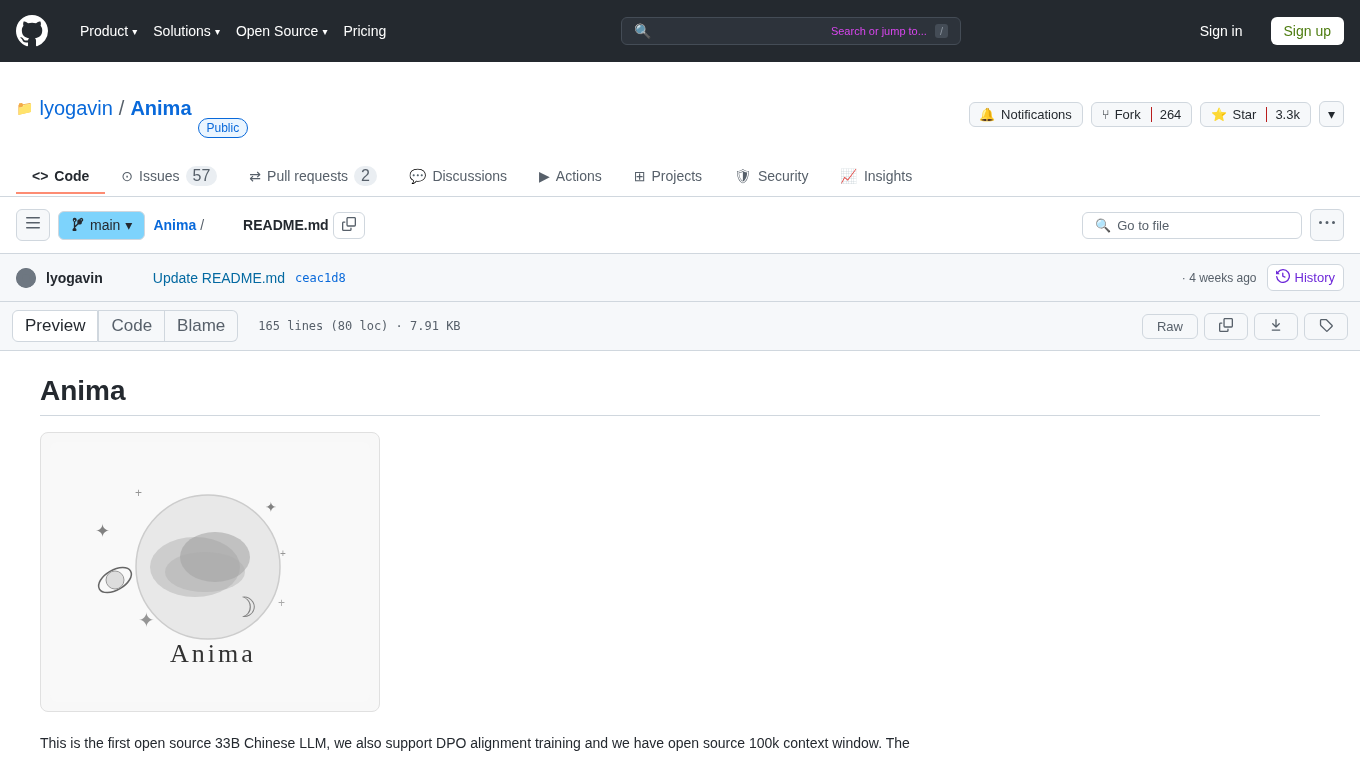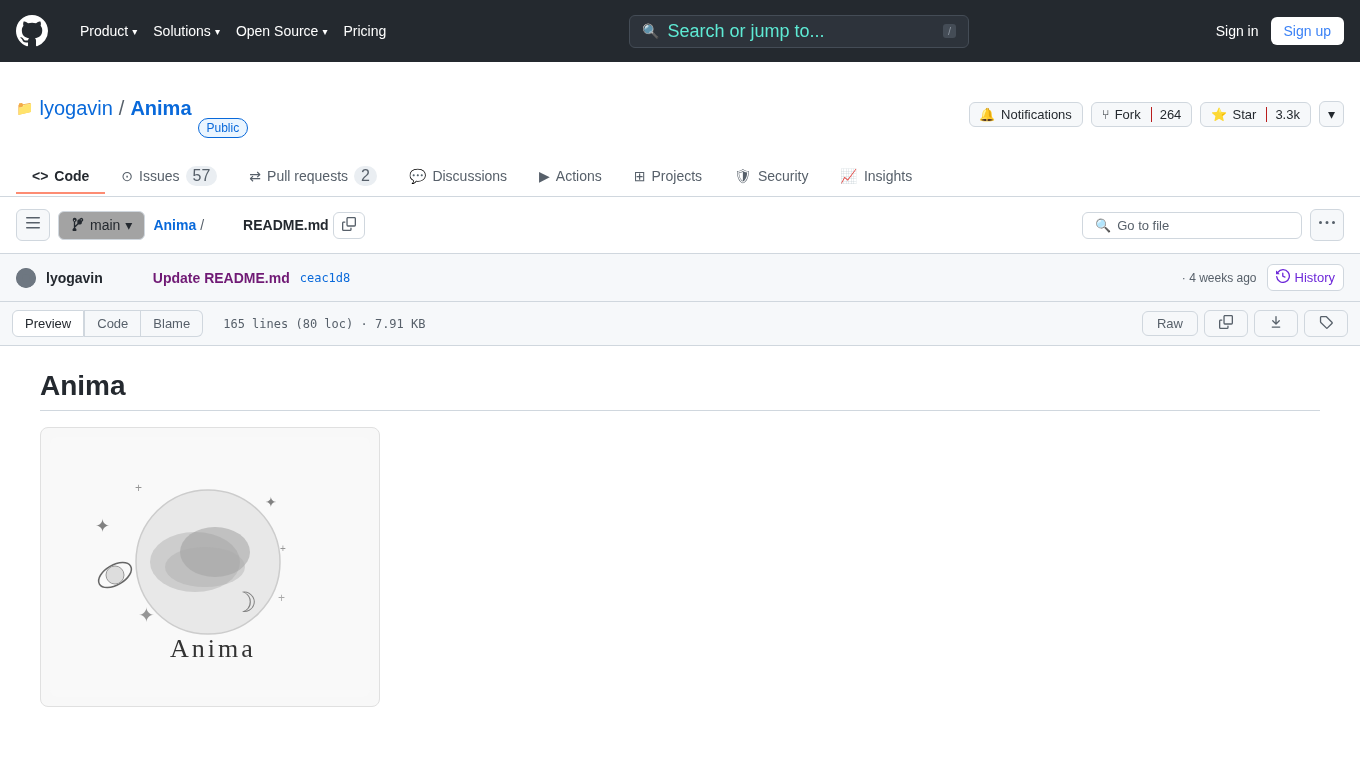--- a/index.html
+++ b/index.html
@@ -6,25 +6,25 @@
     body { font-family: -apple-system, BlinkMacSystemFont, "Segoe UI", Helvetica, Arial, sans-serif; font-size: 14px; color: #24292f; background: #fff; }
 
     
     .header { background: #24292f; display: flex; align-items: center; padding: 0 16px; height: 62px; gap: 16px; }
     .header-logo { color: #fff; display: flex; align-items: center; margin-right: 8px; }
     .header-logo svg { fill: #fff; }
     .nav-item { color: #fff; font-size: 14px; font-weight: 500; cursor: pointer; display: flex; align-items: center; gap: 4px; padding: 4px 8px; border-radius: 6px; text-decoration: none; }
     .nav-chevron { font-size: 10px; }
     .header-search { flex: 1; display: flex; justify-content: center; }
     .search-box { display: flex; align-items: center; background: #2d333b; border: 1px solid #444c56; border-radius: 6px; padding: 5px 12px; gap: 8px; width: 340px; cursor: text; }
-    .search-box-text { color: #5eead4; font-size: 18px; flex: 1; }
+    .search-box-text { color: #d946ef; font-size: 11px; flex: 1; text-align: right; }
     .search-kbd { background: #444c56; color: #8b949e; border-radius: 3px; padding: 1px 5px; font-size: 11px; }
-    .header-actions { display: flex; align-items: center; gap: 0; }
+    .header-actions { display: flex; align-items: center; gap: 16px; }
     .btn-sign-in { color: #fff; background: transparent; border: none; cursor: pointer; padding: 5px 12px; font-size: 14px; font-weight: 500; }
-    .btn-sign-up { color: #3b82f6; background: #fff; border: 1px solid rgba(255,255,255,0.3); border-radius: 6px; cursor: pointer; padding: 5px 12px; font-size: 14px; font-weight: 500; }
+    .btn-sign-up { color: #4d7c0f; background: #fff; border: 1px solid rgba(255,255,255,0.3); border-radius: 6px; cursor: pointer; padding: 5px 12px; font-size: 14px; font-weight: 500; }
 
     
     .repo-header { border-bottom: 1px solid #d0d7de; padding: 16px 16px 0; display: flex; flex-direction: column; }
     .repo-path { display: flex; align-items: center; gap: 6px; margin-bottom: 12px; }
     .repo-path-icon { color: #57606a; }
     .repo-owner { color: #0969da; font-size: 20px; font-weight: 400; text-decoration: none; cursor: pointer; }
     .repo-sep { color: #57606a; font-size: 20px; }
     .repo-name { color: #0969da; font-size: 20px; font-weight: 600; text-decoration: none; cursor: pointer; }
     .badge-public { background: #eaf5ff; color: #0969da; border: 1px solid #0969da; border-radius: 20px; padding: 2px 8px; font-size: 12px; font-weight: 500; margin-top: 40px; }
     .repo-actions { display: flex; align-items: center; gap: 8px; margin-left: auto; }
@@ -34,42 +34,42 @@
 
     
     .tabs { display: flex; align-items: center; gap: 0; margin-top: 8px; }
     .tab { display: flex; align-items: center; gap: 6px; padding: 8px 16px; font-size: 14px; cursor: pointer; color: #57606a; border-bottom: 2px solid transparent; white-space: nowrap; }
     .tab.active { color: #24292f; font-weight: 600; border-bottom-color: #fd8c73; }
     .tab-count { background: #eaeef2; border-radius: 20px; padding: 1px 7px; font-size: 16px; color: #57606a; }
 
     
     .file-bar { display: flex; align-items: center; gap: 8px; padding: 12px 16px; border-bottom: 1px solid #d0d7de; }
     .file-bar-toggle { background: #f6f8fa; border: 1px solid #d0d7de; border-radius: 6px; padding: 5px 8px; cursor: pointer; color: #57606a; font-size: 16px; }
-    .branch-selector { display: flex; align-items: center; gap: 5px; background: #a3a3a3; border: 1px solid #d0d7de; border-radius: 6px; padding: 5px 12px; cursor: pointer; font-size: 14px; font-weight: 500; }
+    .branch-selector { display: flex; align-items: center; gap: 5px; background: #7dd3fc; border: 1px solid #d0d7de; border-radius: 6px; padding: 5px 12px; cursor: pointer; font-size: 14px; font-weight: 500; }
     .breadcrumb { display: flex; align-items: center; gap: 4px; font-size: 14px; flex: 1; }
     .breadcrumb-repo { color: #0969da; cursor: pointer; font-weight: 600; }
     .breadcrumb-sep { color: #57606a; }
     .breadcrumb-file { color: #24292f; font-weight: 600; margin-left: 35px; }
     .breadcrumb-copy { background: none; border: 1px solid #d0d7de; border-radius: 6px; padding: 4px 8px; cursor: pointer; color: #57606a; font-size: 13px; }
     .file-search { display: flex; align-items: center; gap: 6px; background: #fff; border: 1px solid #d0d7de; border-radius: 6px; padding: 5px 12px; cursor: text; margin-left: auto; width: 220px; color: #57606a; }
     .file-more-btn { background: #f6f8fa; border: 1px solid #d0d7de; border-radius: 6px; padding: 5px 8px; cursor: pointer; color: #57606a; font-size: 16px; }
 
     
     .commit-bar { display: flex; align-items: center; gap: 10px; padding: 10px 16px; border-bottom: 1px solid #d0d7de; background: #f6f8fa; }
     .commit-avatar { width: 20px; height: 20px; border-radius: 50%; background: #6e7781; display: flex; align-items: center; justify-content: center; font-size: 10px; color: #fff; overflow: hidden; }
     .commit-author { font-weight: 600; color: #24292f; cursor: pointer; }
-    .commit-message { color: #701a75; font-weight: 700; padding-left: 40px; }
+    .commit-message { color: #0369a1; font-weight: 400; padding-left: 40px; }
     .commit-hash { color: #0969da; font-size: 12px; font-family: monospace; cursor: pointer; }
     .commit-time { color: #57606a; font-size: 12px; margin-left: auto; }
     .history-btn { display: flex; align-items: center; gap: 5px; color: #6d28d9; cursor: pointer; font-size: 13px; padding: 4px 8px; border: 1px solid #d0d7de; border-radius: 6px; background: #fff; }
 
     
     .file-content-header { display: flex; align-items: center; gap: 8px; padding: 8px 12px; border-bottom: 1px solid #d0d7de; background: #f6f8fa; }
     .file-view-tabs { display: flex; gap: 0; }
-    .file-view-tab { padding: 5px 12px; font-size: 13px; cursor: pointer; background: #f6f8fa; border: 1px solid #d0d7de; color: #57606a; }
+    .file-view-tab { padding: 5px 12px; font-size: 17px; cursor: pointer; background: #f6f8fa; border: 1px solid #d0d7de; color: #57606a; }
     .file-view-tab:first-child { border-radius: 6px 0 0 6px; }
     .file-view-tab:last-child { border-radius: 0 6px 6px 0; border-left: none; }
     .file-view-tab.active { background: #fff; color: #24292f; font-weight: 500; z-index: 1; }
     .file-meta { color: #57606a; font-size: 12px; font-family: monospace; margin-left: 12px; }
     .file-actions { display: flex; align-items: center; gap: 6px; margin-left: auto; }
     .file-action-btn { background: #f6f8fa; border: 1px solid #d0d7de; border-radius: 6px; padding: 4px 14px; cursor: pointer; color: #57606a; font-size: 13px; }
 
     
     .file-body { padding: 24px 40px; min-height: 400px; }
     .readme-title { font-size: 2em; font-weight: 600; margin-bottom: 16px; border-bottom: 1px solid #d0d7de; padding-bottom: 8px; }
@@ -310,13 +310,14 @@
       <ellipse cx="145" cy="125" rx="45" ry="30" fill="#bbb" opacity="0.6"></ellipse>
       <ellipse cx="165" cy="115" rx="35" ry="25" fill="#999" opacity="0.5"></ellipse>
       <ellipse cx="155" cy="130" rx="40" ry="20" fill="#aaa" opacity="0.4"></ellipse>
 
       <text x="182" y="175" font-size="28" fill="#555" opacity="0.7">☽</text>
 
       <text x="120" y="220" font-family="Georgia, serif" font-size="26" fill="#333" letter-spacing="3">Anima</text>
     </svg>
   </div>
 
+  <p class="readme-text">This is the first open source 33B Chinese LLM, we also support DPO alignment training and we have open source 100k context window. The</p>
 </div>
 
 </body></html>

